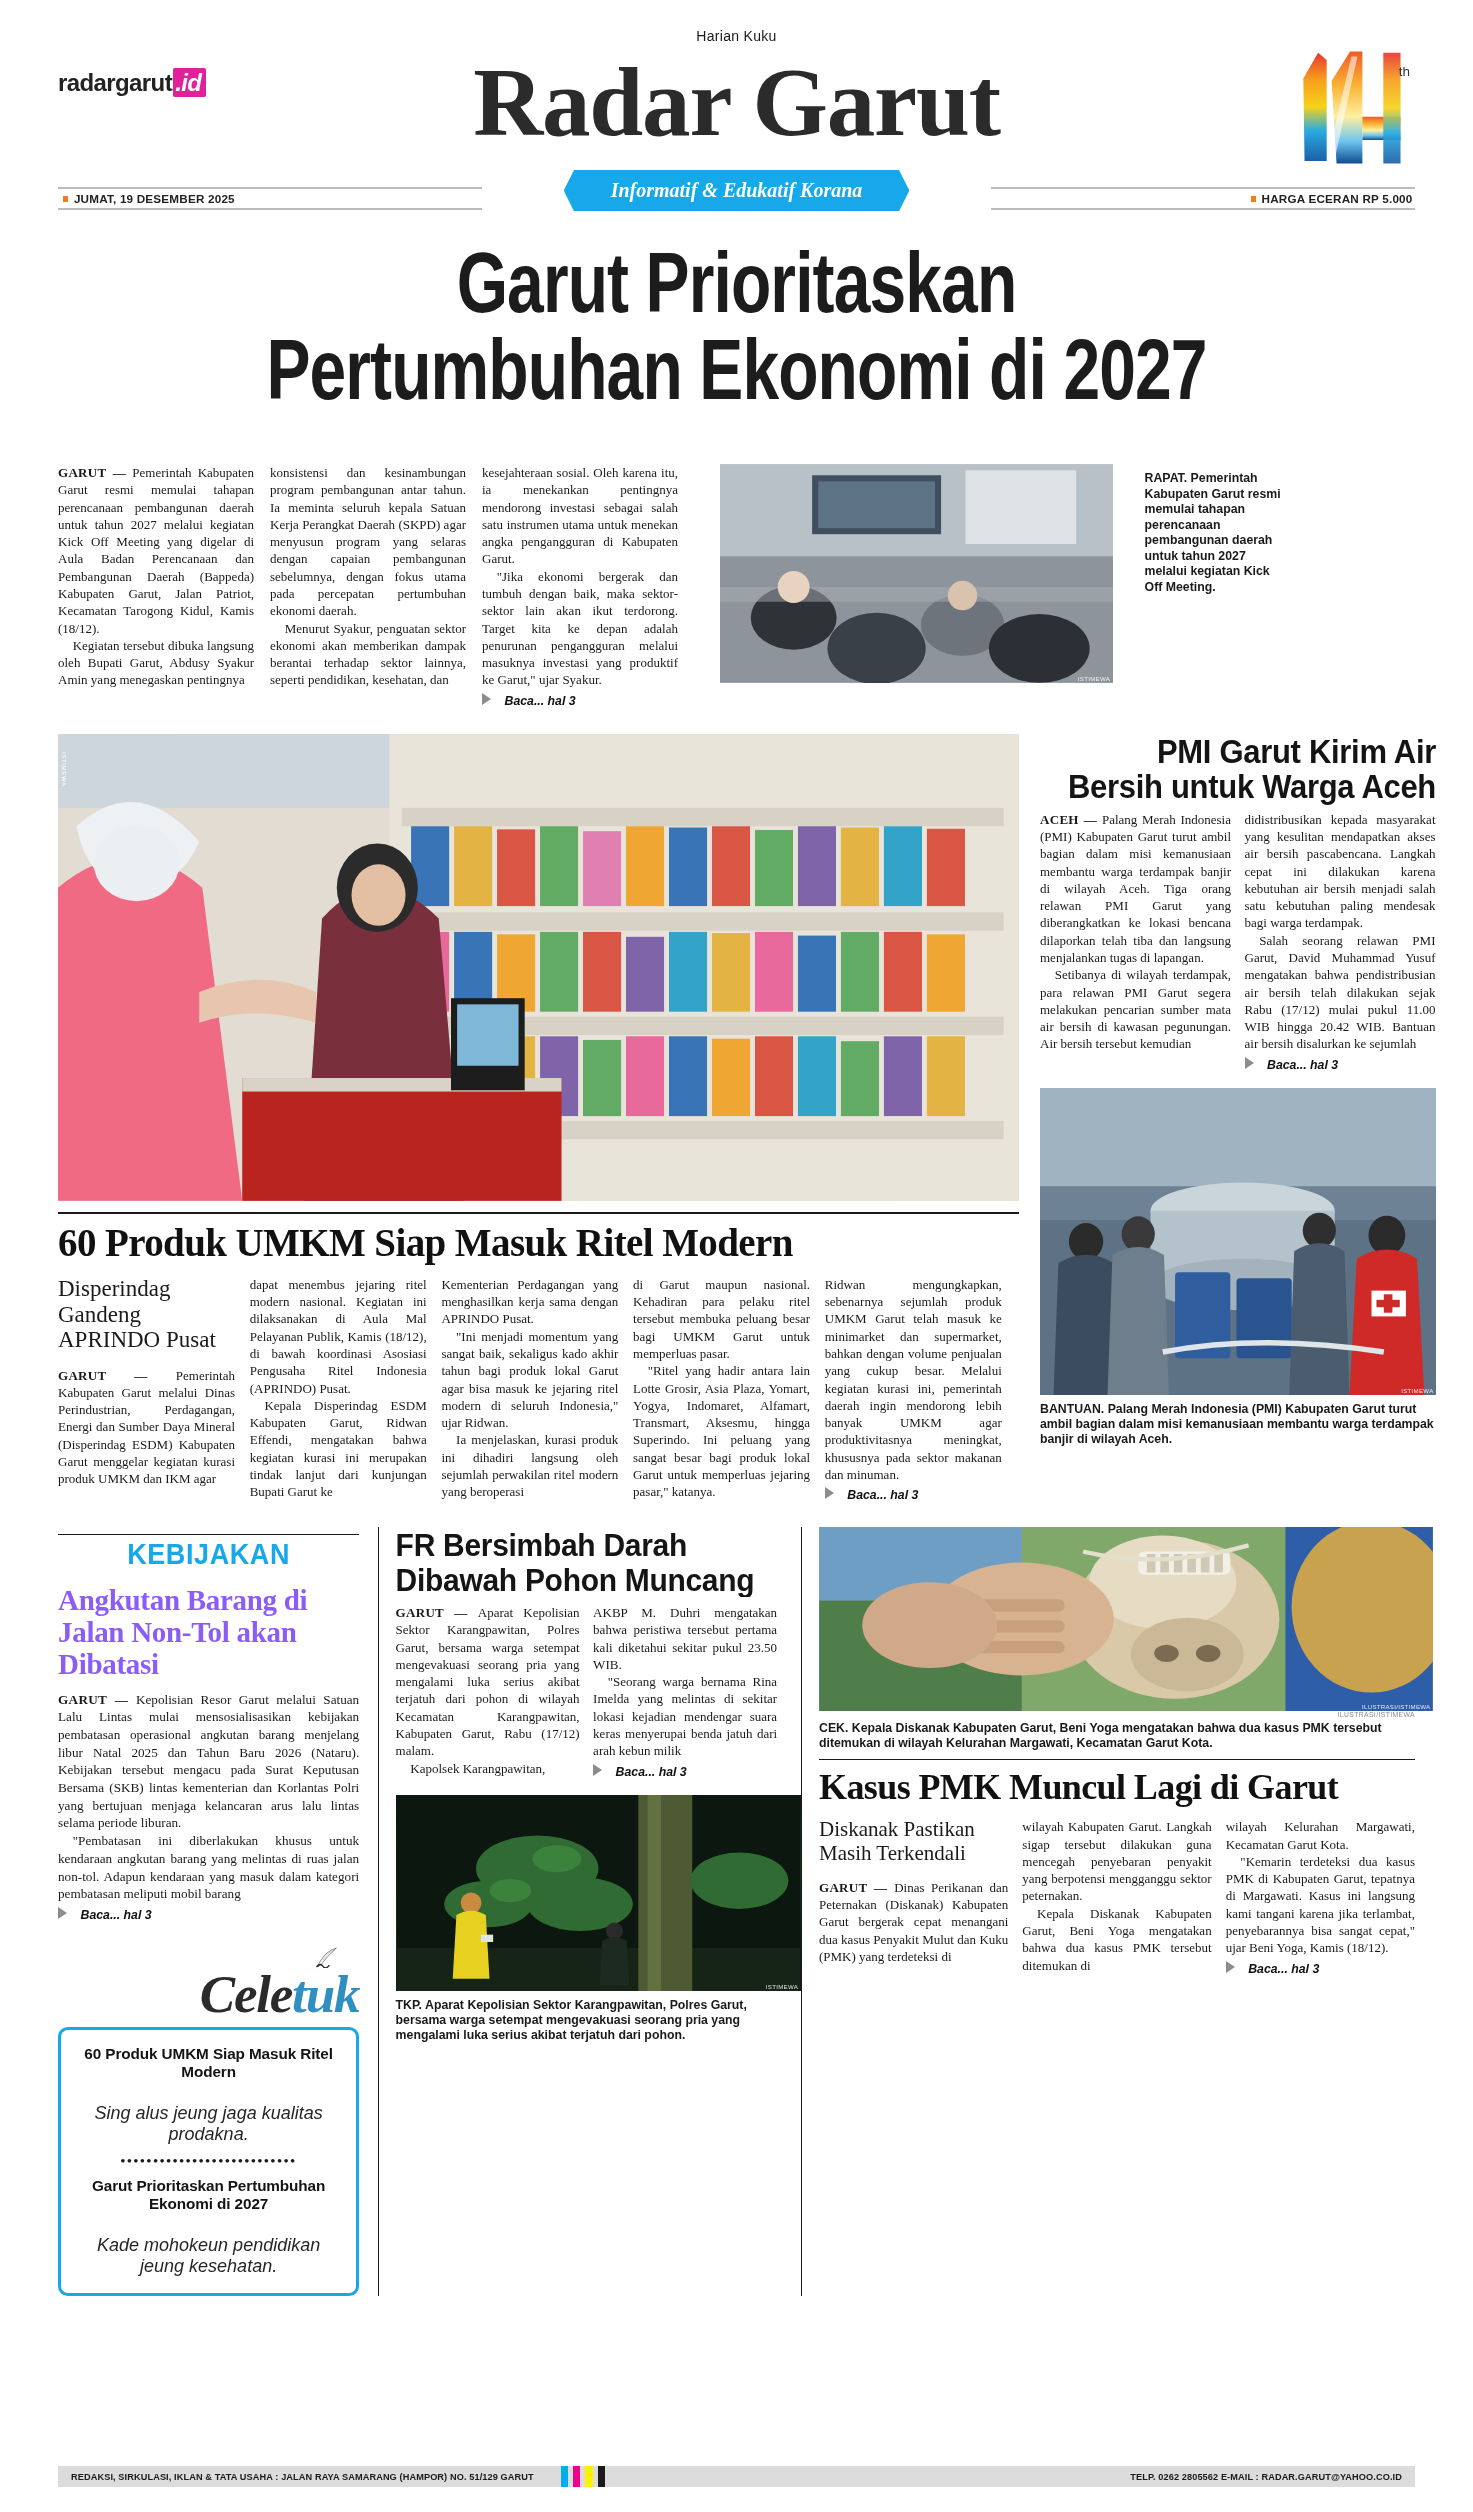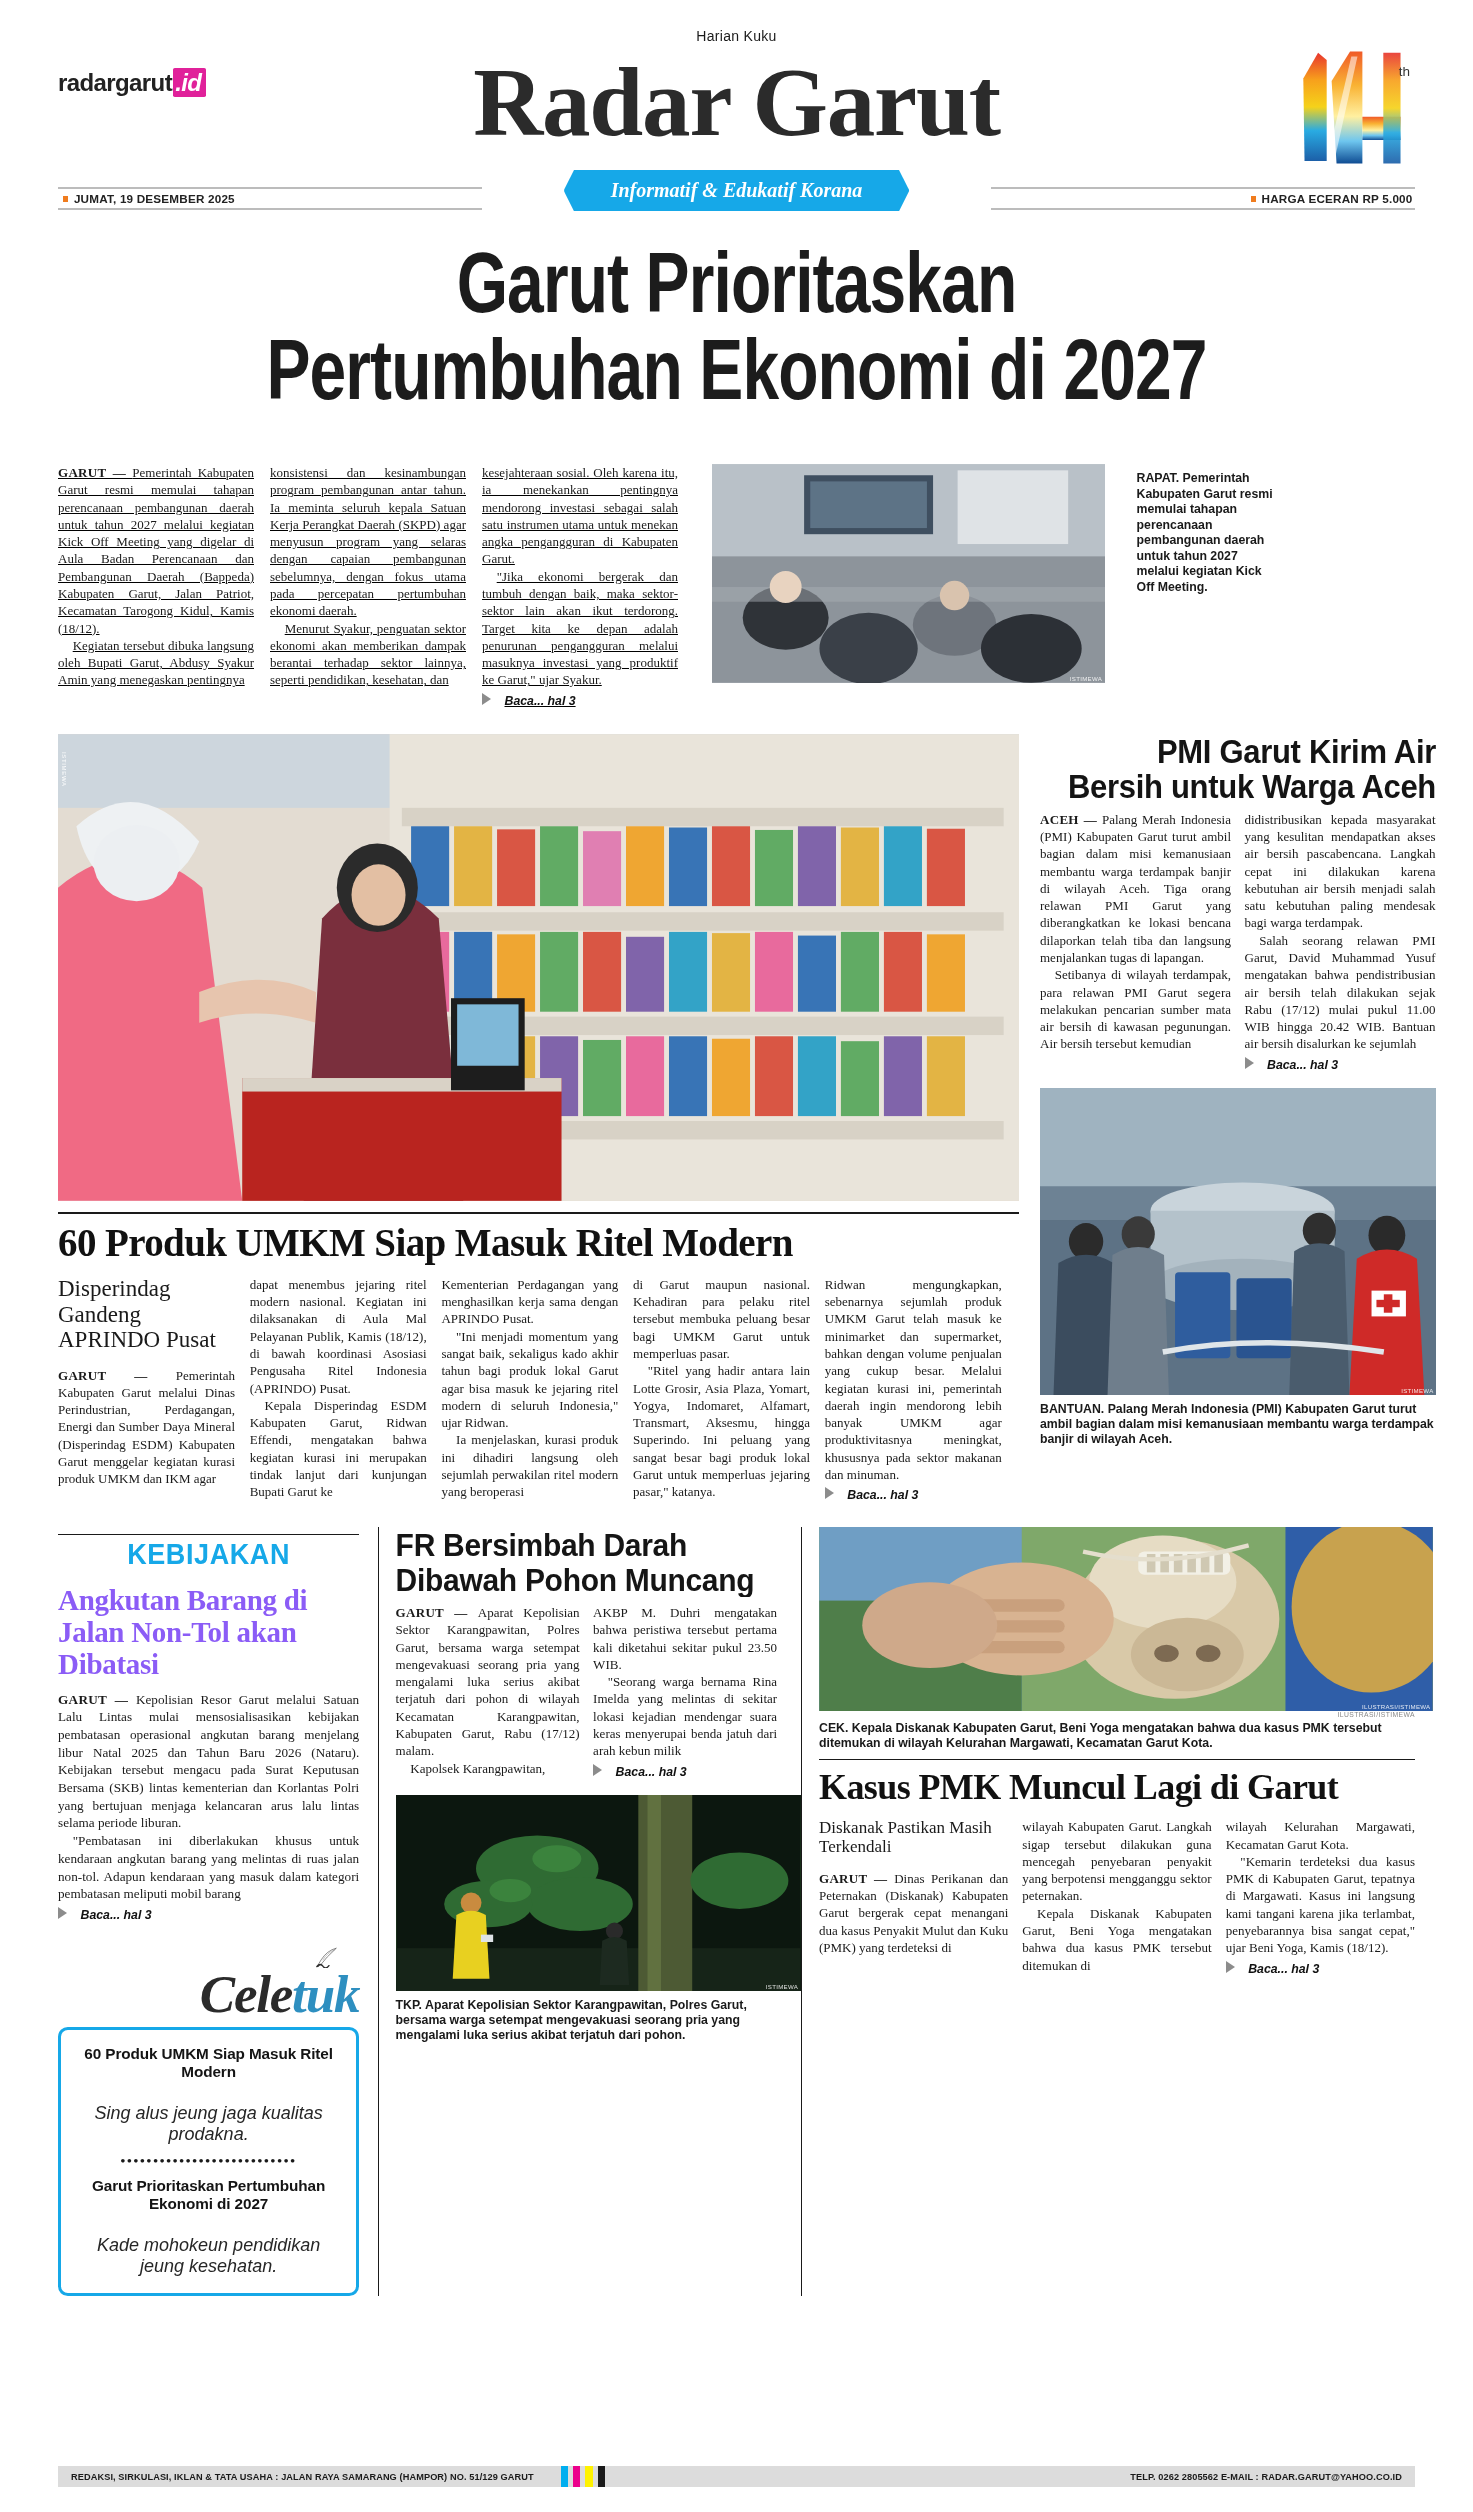--- a/index.html
+++ b/index.html
@@ -145,22 +145,21 @@
     transform: scaleY(1.28);
     transform-origin: top center;
     padding-bottom: 34px;
   }
   .lead-headline div { white-space: nowrap; }
 
   
   .lead-block {
     display: flex;
     margin-top: 54px;
-    gap: 8px;
-    text-decoration: underline;
+    gap: 16px;
   }
   .lead-text { display: flex; width: 626px; gap: 16px; }
   .col { width: 196px; }
   p.body {
     font-family: "Liberation Serif", serif;
     font-size: 13px;
     line-height: 1.33;
     text-align: justify;
     text-indent: 14.7px;
     color: #1a1a1a;
@@ -803,21 +802,21 @@
       </div>
       <div class="credit-right">ILUSTRASI/ISTIMEWA</div>
       <div class="cap" style="margin-top:2.5px"><span class="lbl">CEK.</span> <span>Kepala Diskanak Kabupaten Garut, Beni Yoga mengatakan bahwa dua kasus PMK tersebut ditemukan di wilayah Kelurahan Margawati, Kecamatan Garut Kota.</span></div>
 
       <hr class="hr-thin">
 
       <div class="h2" style="font-size:36px;margin-top:9.8px">Kasus PMK Muncul Lagi di Garut</div>
 
       <div class="cols3">
         <div class="col">
-          <div class="subhead" style="font-size:17px">Diskanak Pastikan Masih Terkendali</div>
+          <div class="subhead" style="font-size:21px">Diskanak Pastikan Masih Terkendali</div>
           <p class="body first"><span class="dateline">GARUT — </span><span>Dinas Perikanan dan Peternakan (Diskanak) Kabupaten Garut bergerak cepat menangani dua kasus Penyakit Mulut dan Kuku (PMK) yang terdeteksi di</span></p>
         </div>
         <div class="col">
           <p class="body first">wilayah Kabupaten Garut. Langkah sigap tersebut dilakukan guna mencegah penyebaran penyakit yang berpotensi mengganggu sektor peternakan.</p>
           <p class="body">Kepala Diskanak Kabupaten Garut, Beni Yoga mengatakan bahwa dua kasus PMK tersebut ditemukan di</p>
         </div>
         <div class="col">
           <p class="body first">wilayah Kelurahan Margawati, Kecamatan Garut Kota.</p>
           <p class="body">"Kemarin terdeteksi dua kasus PMK di Kabupaten Garut, tepatnya di Margawati. Kasus ini langsung kami tangani karena jika terlambat, penyebarannya bisa sangat cepat," ujar Beni Yoga, Kamis (18/12).</p>
           <div class="baca"><span class="tri"></span><span>Baca... hal 3</span></div>

